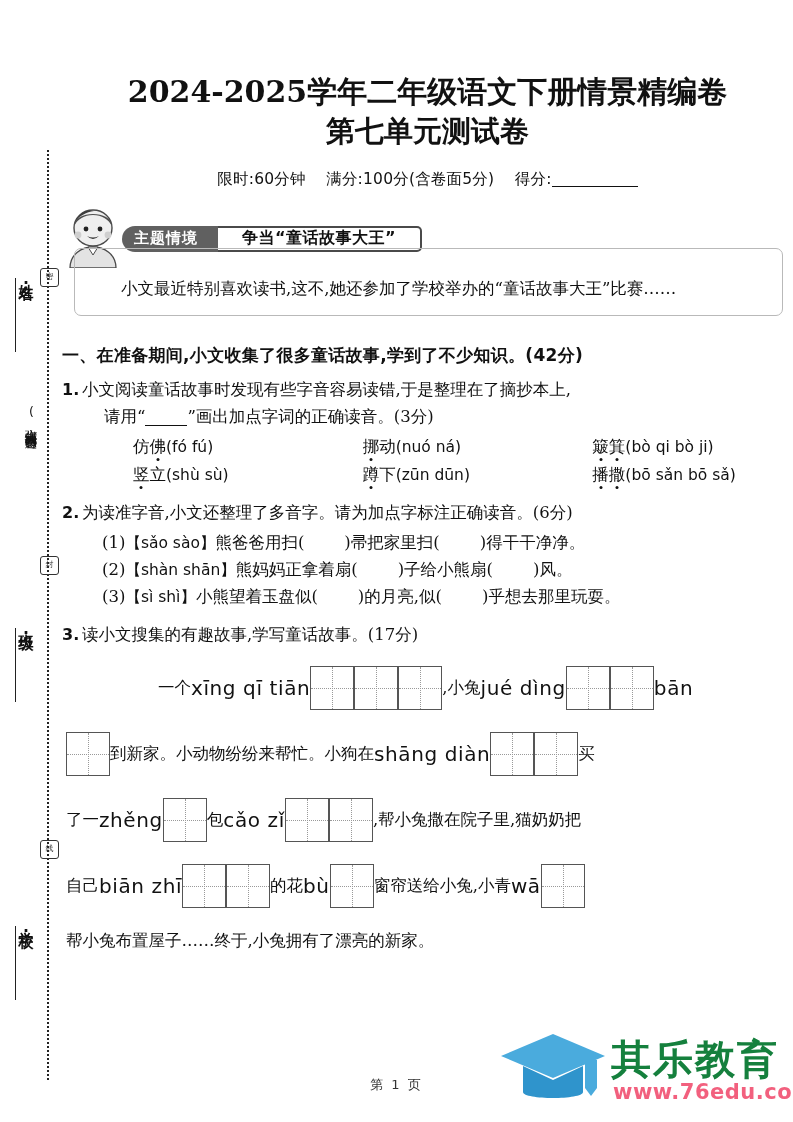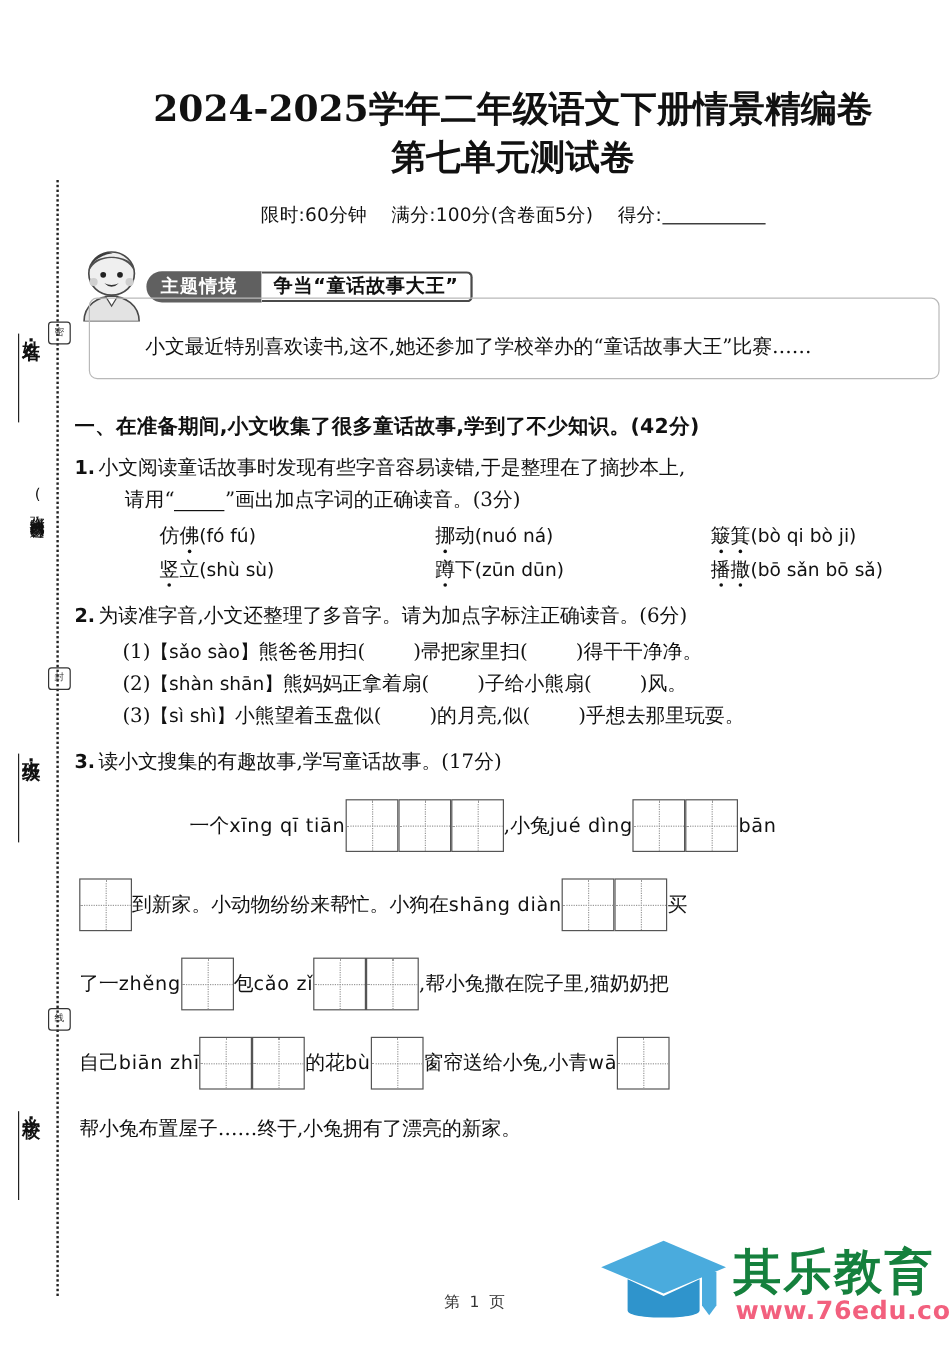--- a/index.html
+++ b/index.html
@@ -80,21 +80,21 @@
   .badge-left{
     background:#0f766e;color:#fff;font-weight:700;font-size:15px;
     font-family:"DejaVu Sans", sans-serif;
     padding:2px 20px 2px 12px;border-radius:13px 0 0 13px;
     display:flex;align-items:center;letter-spacing:1px;
   }
   .badge-right{
     background:#fff;border:2px solid #4a4a4a;border-left:none;
     color:#111;font-weight:700;font-size:16px;
     font-family:"DejaVu Sans", sans-serif;
-    padding:1px 10px;border-radius:0 5px 5px 0;
+    padding:1px 24px;border-radius:0 5px 5px 0;
     display:flex;align-items:center;letter-spacing:.5px;
   }
   .scenario-box{
     position:absolute;left:12px;top:40px;right:10px;
     border:1px solid #b9b9b9;border-radius:7px;
     padding:26px 14px 12px 14px;
     font-size:16.5px;line-height:1.72;
     font-family:"DejaVu Serif", serif;
   }
   .scenario-box .indent{display:inline-block;width:32px;}
@@ -126,21 +126,21 @@
   .gap{display:inline-block;width:40px;}
 
   
   .write-line{
     display:flex;align-items:center;flex-wrap:nowrap;
     font-size:16.5px;font-family:"DejaVu Serif", serif;
     margin-top:12px;height:54px;
   }
   .write-line.indent1{padding-left:96px;}
   .write-line.indent0{padding-left:4px;align-items:center;}
-  .py-run{font-family:"DejaVu Sans", sans-serif;font-size:16px;letter-spacing:.6px;white-space:nowrap;}
+  .py-run{font-family:"DejaVu Sans", sans-serif;font-size:20px;letter-spacing:.6px;white-space:nowrap;}
   .grid{display:flex;}
   .cellbox{
     width:44px;height:44px;border:1.6px solid #555;box-sizing:border-box;
     position:relative;background:#fff;
   }
   .cellbox + .cellbox{border-left:none;}
   .cellbox::before{
     content:"";position:absolute;left:50%;top:0;bottom:0;
     border-left:1px dotted #999;
   }

